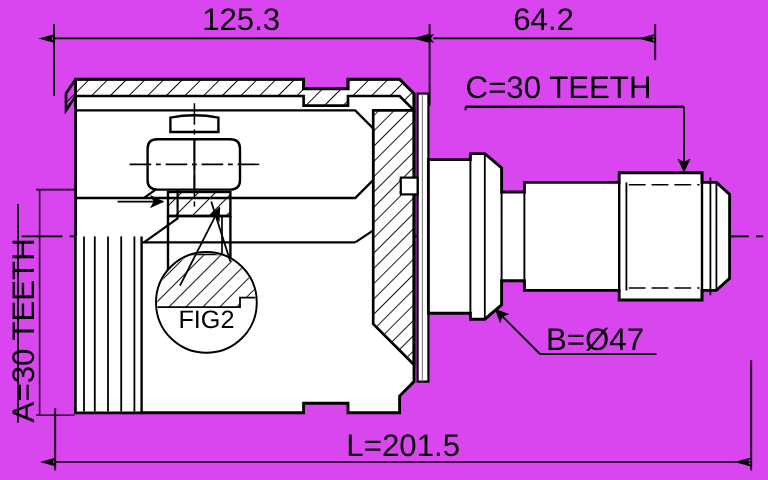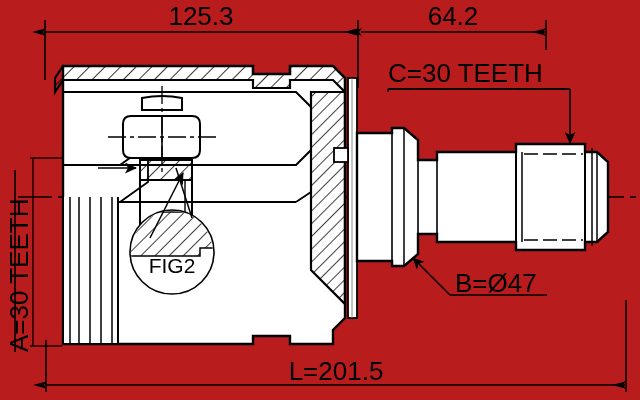--- a/index.html
+++ b/index.html
@@ -5,21 +5,21 @@
 <style>
   html, body {
     margin: 0;
     padding: 0;
     background: #ffffff;
   }
   #drawing-root {
     position: relative;
     width: 640px;
     height: 400px;
-    background: #b91c1c;
+    background: #d946ef;
     overflow: hidden;
     font-family: "Liberation Sans", sans-serif;
   }
   #drawing-svg {
     position: absolute;
     top: 0;
     left: 0;
     width: 640px;
     height: 400px;
     display: block;

